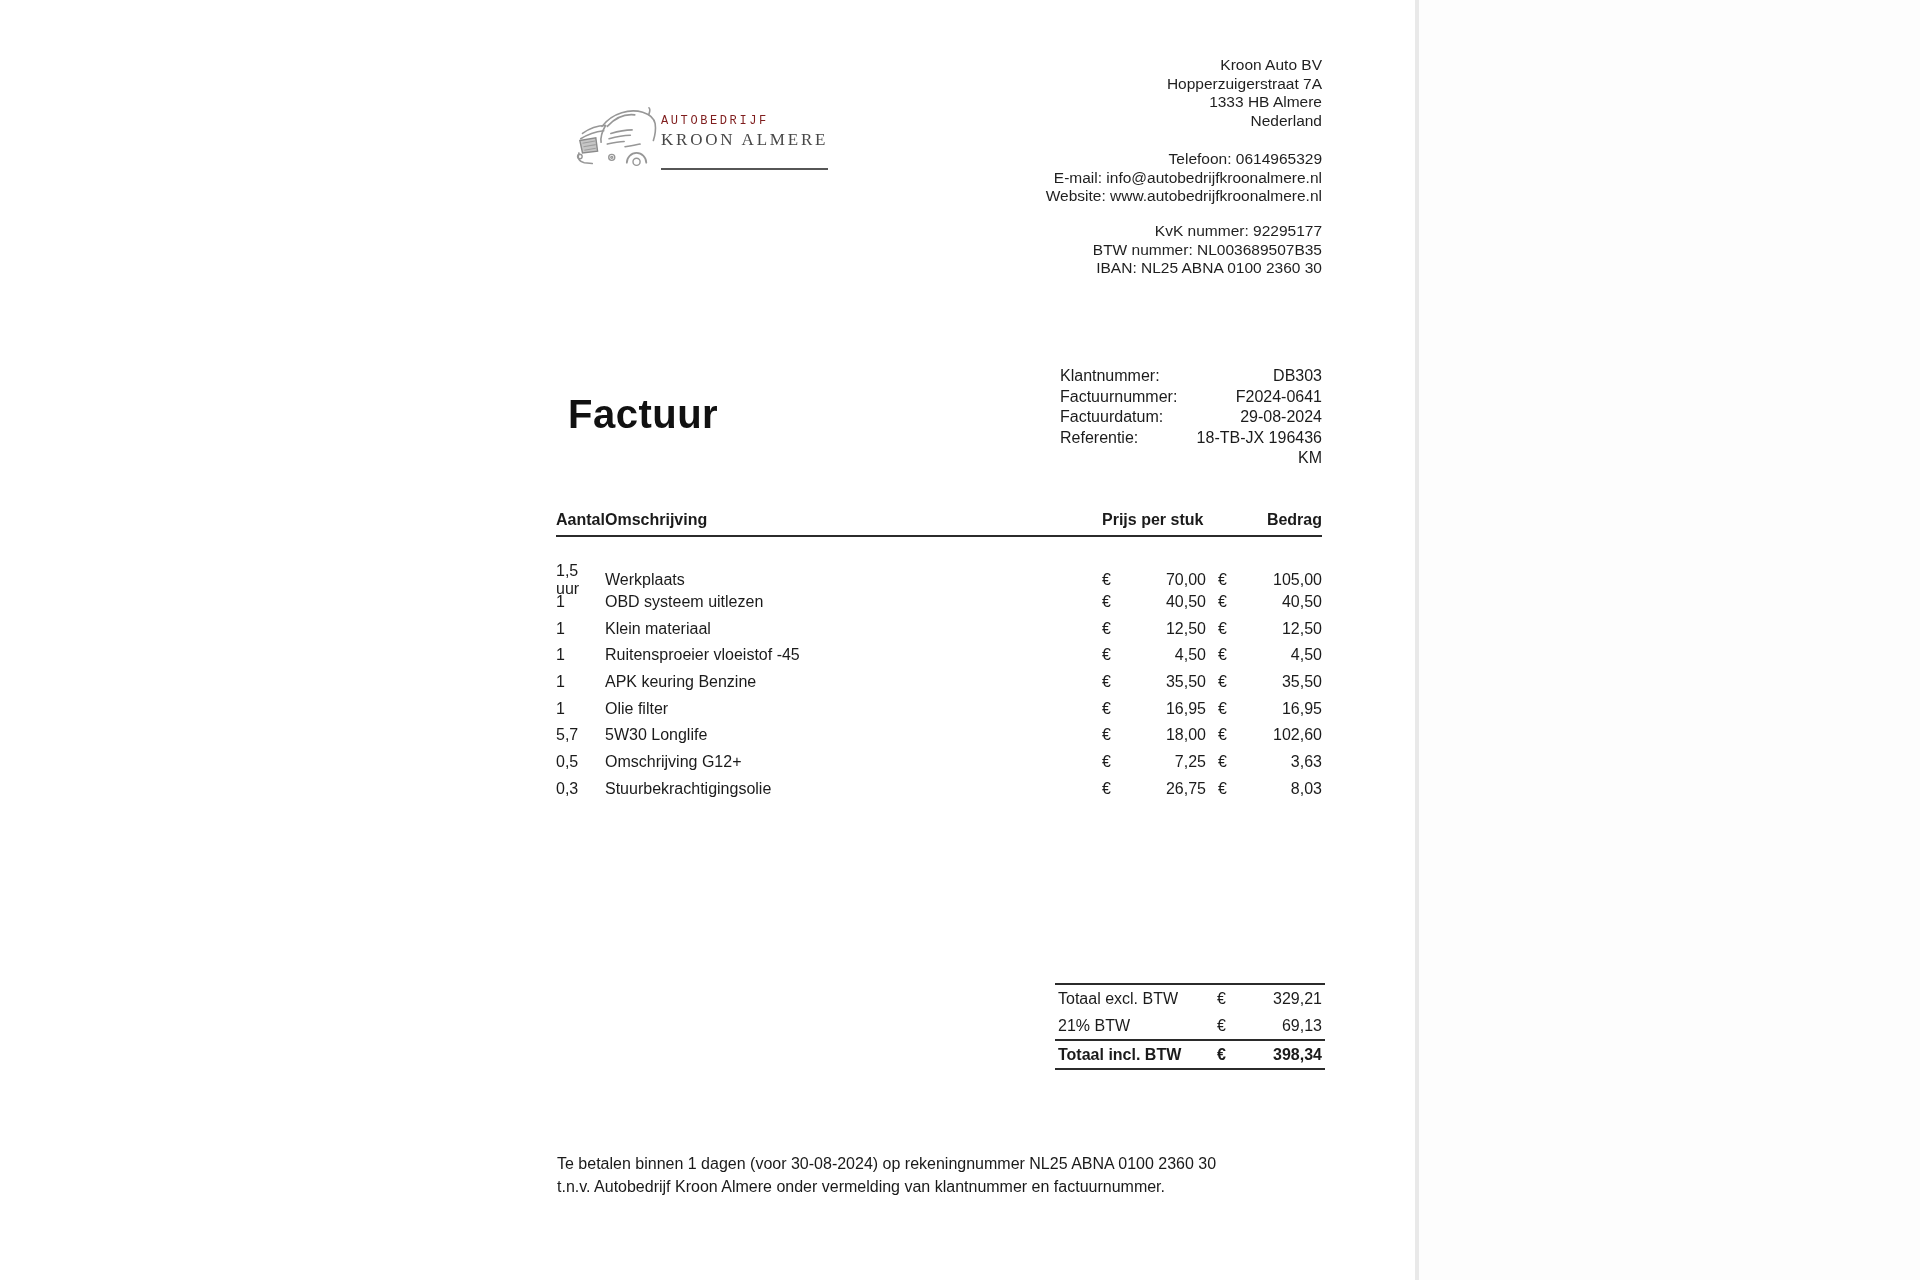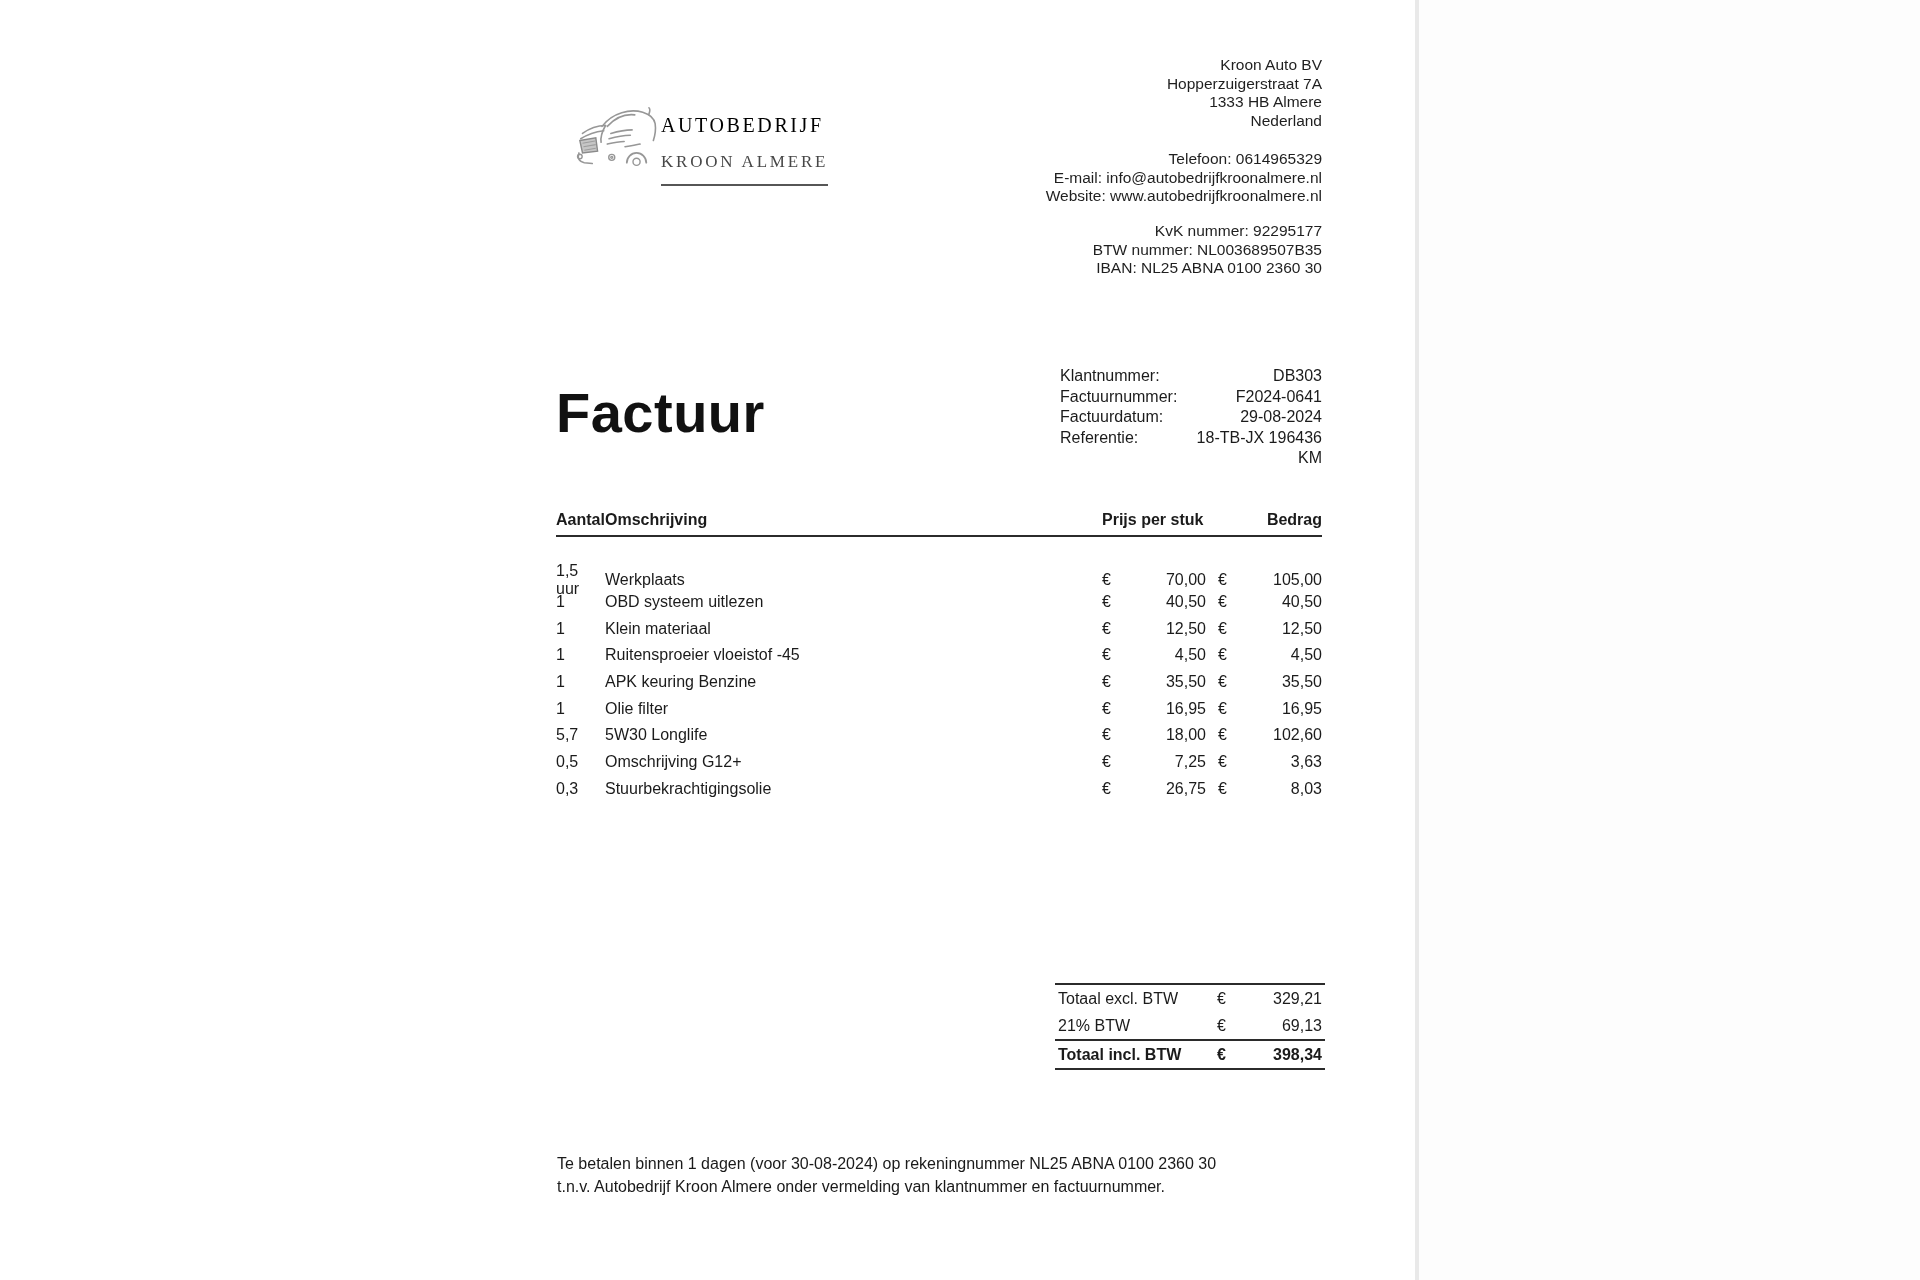--- a/index.html
+++ b/index.html
@@ -15,40 +15,40 @@
     position: absolute; left: 0; top: 0;
     width: 1415px; height: 1280px;
     background: #ffffff;
     border-right: 4px solid #e9e9e9;
   }
   
   .logo { position: absolute; left: 570px; top: 100px; display: flex; align-items: flex-start; }
   .logo-car { width: 95px; height: 62px; margin-top: 6px; }
   .logo-text { margin-left: -4px; margin-top: 14px; }
   .logo-line1 {
-    font-family: Liberation Serif, serif;
-    font-size: 20px; letter-spacing: 2.6px; color: #000000; white-space: nowrap;
+    font-family: Liberation Mono, monospace;
+    font-size: 12px; letter-spacing: 2.6px; color: #7f1d1d; white-space: nowrap;
   }
   .logo-line2 {
     font-family: "Liberation Serif", "DejaVu Serif", serif;
     font-size: 17px; letter-spacing: 2.8px; color: #474747; white-space: nowrap;
-    border-bottom: 2.5px solid #565656; padding-bottom: 12px; margin-top: 15px;
+    border-bottom: 2.5px solid #565656; padding-bottom: 18px; margin-top: 2px;
   }
   
   .company-block {
     position: absolute; left: 1022px; width: 300px;
     text-align: right; font-size: 15.5px; line-height: 18.7px; color: #1f1f1f;
   }
   .block-address { top: 56px; }
   .block-contact { top: 150px; }
   .block-registration { top: 222px; }
   
   .title {
-    position: absolute; left: 556px; top: 380px; margin: 0;
-    font-size: 56px; font-weight: bold; color: #111; letter-spacing: 0.5px;
+    position: absolute; left: 556px; top: 380px; margin: 12px;
+    font-size: 40px; font-weight: bold; color: #111; letter-spacing: 0.5px;
   }
   
   .meta { position: absolute; left: 1060px; top: 366px; width: 262px; font-size: 16px; line-height: 20.5px; }
   .meta-row { display: flex; }
   .meta-label { flex: 0 0 auto; }
   .meta-value { width: 150px; margin-left: auto; text-align: right; }
   
   .items { position: absolute; left: 556px; top: 511px; width: 766px; font-size: 16px; }
   .items-header {
     display: grid; grid-template-columns: 49px 497px 140px 80px;

